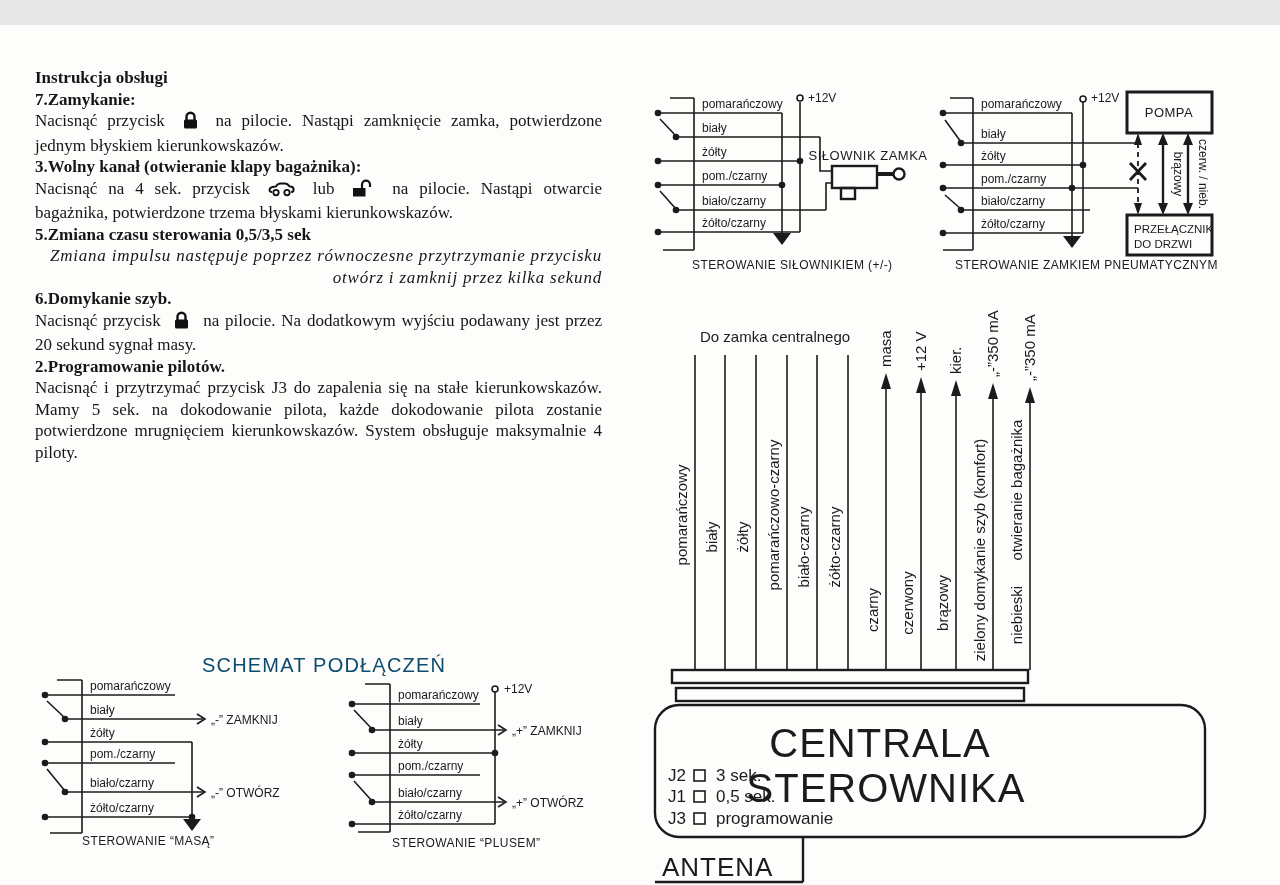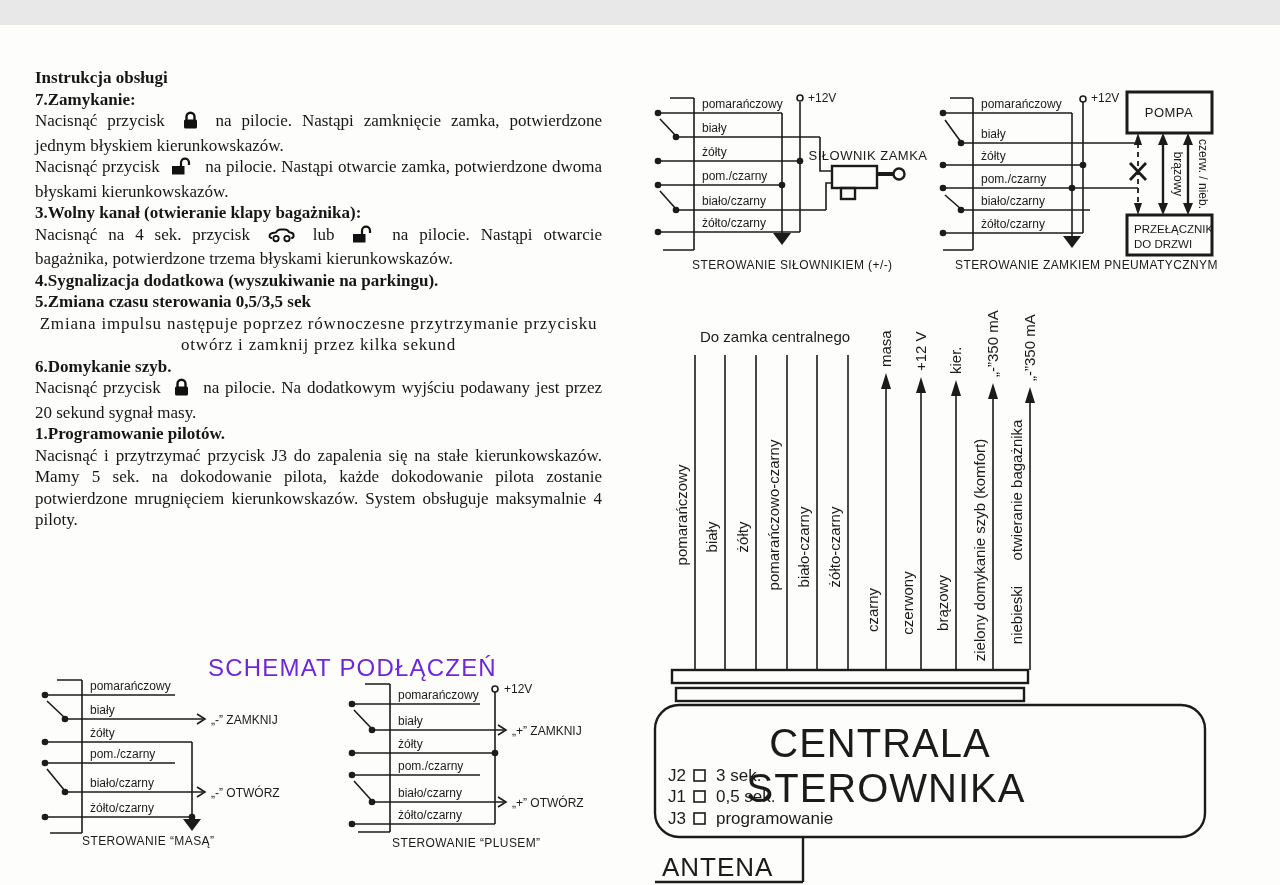--- a/index.html
+++ b/index.html
@@ -8,74 +8,69 @@
     overflow:hidden;font-family:"Liberation Sans",sans-serif;color:#1b1b1b;margin-top:25px;
   }
   
   .instructions{
     position:absolute;left:35px;top:42px;width:567px;
     font-family:"Liberation Serif",serif;font-size:17px;line-height:21.5px;color:#161616;
   }
   .inst-title{font-weight:bold;}
   .inst-heading{font-weight:bold;}
   .inst-body{margin:0;text-align:justify;}
-  .inst-body.spaced{letter-spacing:.8px;text-align:center;}
+  .inst-body.spaced{letter-spacing:.8px;text-align:right;font-style:italic;}
   .ic{display:inline-block;vertical-align:-3px;margin:0 7px;}
   
   .diag{position:absolute;}
   .diag text{font-family:"Liberation Sans",sans-serif;fill:#1b1b1b;}
   .wire{stroke:#1b1b1b;stroke-width:1.6;fill:none;}
   .wire2{stroke:#1b1b1b;stroke-width:2.4;fill:none;}
   .box{stroke:#1b1b1b;stroke-width:3;fill:none;}
   .box2{stroke:#1b1b1b;stroke-width:2.4;fill:none;}
   .dot{fill:#1b1b1b;}
   .fill{fill:#1b1b1b;stroke:none;}
   .lbl{font-size:12px;}
   .lbl13{font-size:13px;}
   .cap{font-size:12px;letter-spacing:.4px;}
   .clab{font-size:15px;}
   .schemat-title{
-    position:absolute;left:208px;top:629px;font-size:24px;letter-spacing:1.2px;color:#6d28d9;
+    position:absolute;left:202px;top:629px;font-size:20px;letter-spacing:1.2px;color:#0c4a6e;
     font-family:"Liberation Sans",sans-serif;
   }
 </style>
 </head>
 <body>
 
 <div class="page">
 
   <section class="instructions" id="instructions">
       <div class="inst-title">Instrukcja obsługi</div>
       <div class="inst-heading">7.Zamykanie:</div>
       <p class="inst-body"><span>Nacisnąć przycisk </span><span class="ic"><svg width="17" height="18" viewBox="0 0 17 18">
             <path d="M4.5 9 V5.8 a4 4 0 0 1 8 0 V9" fill="none" stroke="#111" stroke-width="2.4"></path>
             <rect x="2" y="8.5" width="13" height="9" rx="1.5" fill="#111"></rect>
           </svg></span><span> na pilocie. Nastąpi zamknięcie zamka, potwierdzone jednym błyskiem kierunkowskazów.</span></p>
-      <p class="inst-body"><span>Nacisnąć przycisk </span><span class="ic"><svg width="22" height="18" viewBox="0 0 22 18">
-            <rect x="1" y="9" width="12.5" height="8.5" fill="#111"></rect>
-            <path d="M10 9 V5.6 a4 4 0 0 1 8 0 V8" fill="none" stroke="#111" stroke-width="2.2"></path>
-          </svg></span><span> na pilocie. Nastąpi otwarcie zamka, potwierdzone dwoma błyskami kierunkowskazów.</span></p>
       <div class="inst-heading">3.Wolny kanał (otwieranie klapy bagażnika):</div>
       <p class="inst-body"><span>Nacisnąć na 4 sek. przycisk </span><span class="ic"><svg width="27" height="16" viewBox="0 0 27 16">
             <path d="M4 11 Q1.2 11 1.6 8.6 Q2 6.6 4.6 6.1 L8 5.4 Q9.6 2.4 12.6 2.4 L16.6 2.4 Q19.6 2.4 21.2 5.2 L23.4 5.8 Q25.8 6.5 25.6 8.8 Q25.4 11 23.2 11" fill="none" stroke="#111" stroke-width="2"></path>
             <circle cx="8" cy="11.6" r="2.7" fill="none" stroke="#111" stroke-width="1.8"></circle>
             <circle cx="19" cy="11.6" r="2.7" fill="none" stroke="#111" stroke-width="1.8"></circle>
           </svg></span><span> lub </span><span class="ic"><svg width="22" height="18" viewBox="0 0 22 18">
             <rect x="1" y="9" width="12.5" height="8.5" fill="#111"></rect>
             <path d="M10 9 V5.6 a4 4 0 0 1 8 0 V8" fill="none" stroke="#111" stroke-width="2.2"></path>
           </svg></span><span> na pilocie. Nastąpi otwarcie bagażnika, potwierdzone trzema błyskami kierunkowskazów.</span></p>
-      <div class="inst-heading">4.Sygnalizacja dodatkowa (wyszukiwanie na parkingu).</div>
       <div class="inst-heading">5.Zmiana czasu sterowania 0,5/3,5 sek</div>
       <p class="inst-body spaced"><span>Zmiana impulsu następuje poprzez równoczesne przytrzymanie przycisku otwórz i zamknij przez kilka sekund</span></p>
       <div class="inst-heading">6.Domykanie szyb.</div>
       <p class="inst-body"><span>Nacisnąć przycisk </span><span class="ic"><svg width="17" height="18" viewBox="0 0 17 18">
             <path d="M4.5 9 V5.8 a4 4 0 0 1 8 0 V9" fill="none" stroke="#111" stroke-width="2.4"></path>
             <rect x="2" y="8.5" width="13" height="9" rx="1.5" fill="#111"></rect>
           </svg></span><span> na pilocie. Na dodatkowym wyjściu podawany jest przez 20 sekund sygnał masy.</span></p>
-      <div class="inst-heading">1.Programowanie pilotów.</div>
+      <div class="inst-heading">2.Programowanie pilotów.</div>
       <p class="inst-body"><span>Nacisnąć i przytrzymać przycisk J3 do zapalenia się na stałe kierunkowskazów. Mamy 5 sek. na dokodowanie pilota, każde dokodowanie pilota zostanie potwierdzone mrugnięciem kierunkowskazów. System obsługuje maksymalnie 4 piloty.</span></p>
     </section>
 
   <div class="schemat-title">SCHEMAT PODŁĄCZEŃ</div>
 
   <svg class="diag" style="left:645px;top:58px" width="295" height="200" viewBox="0 0 295 200">
     <g>
       <path class="wire" d="M25,15 H49 M49,15 V167 M18,167 H49"></path>
       <path class="wire" d="M13,30 H137"></path>
       <path class="wire" d="M31,54 H175 M175,54 V88 H187"></path>

